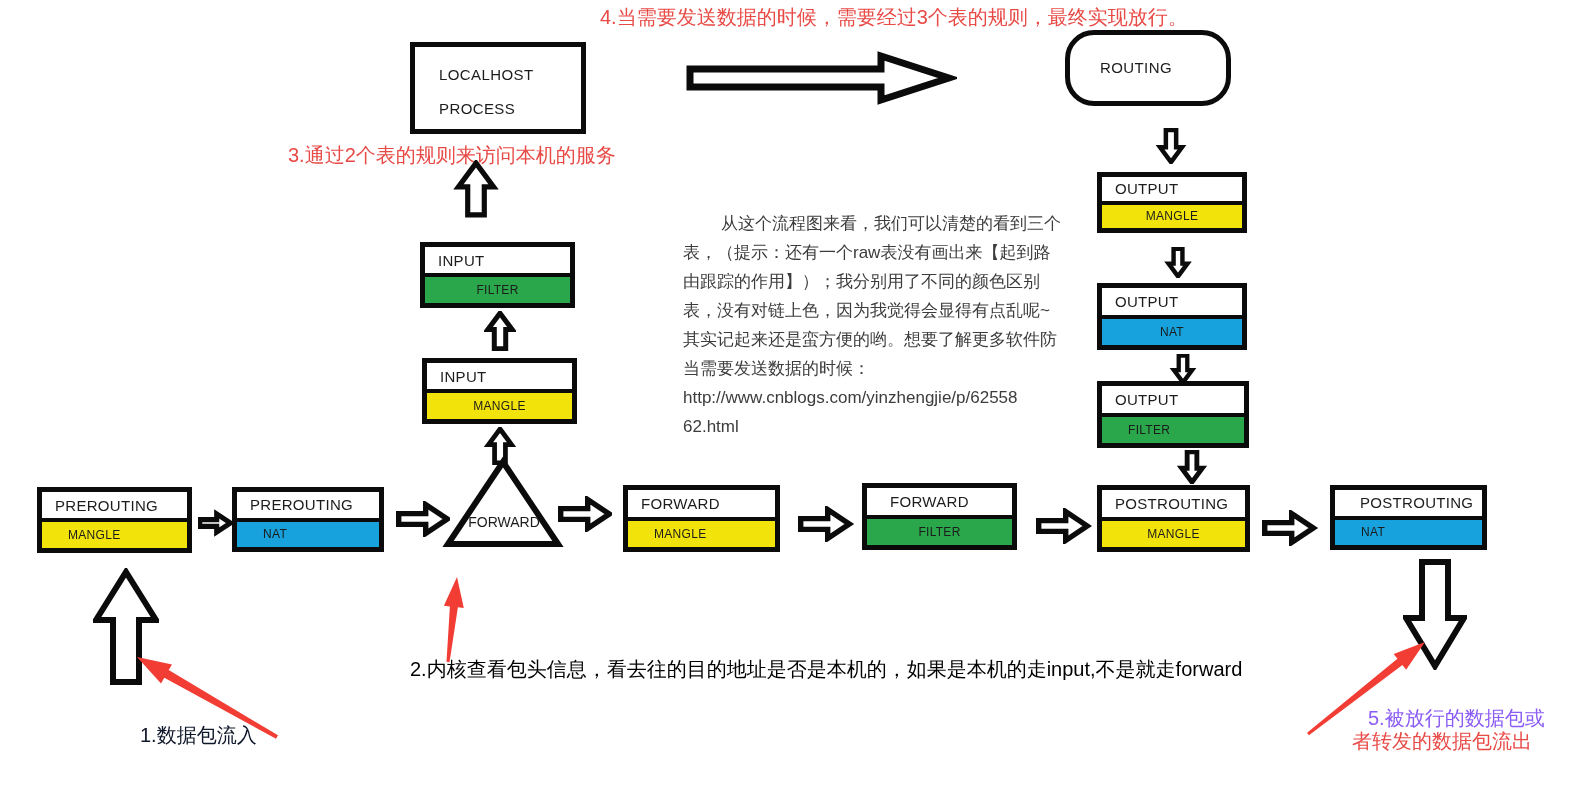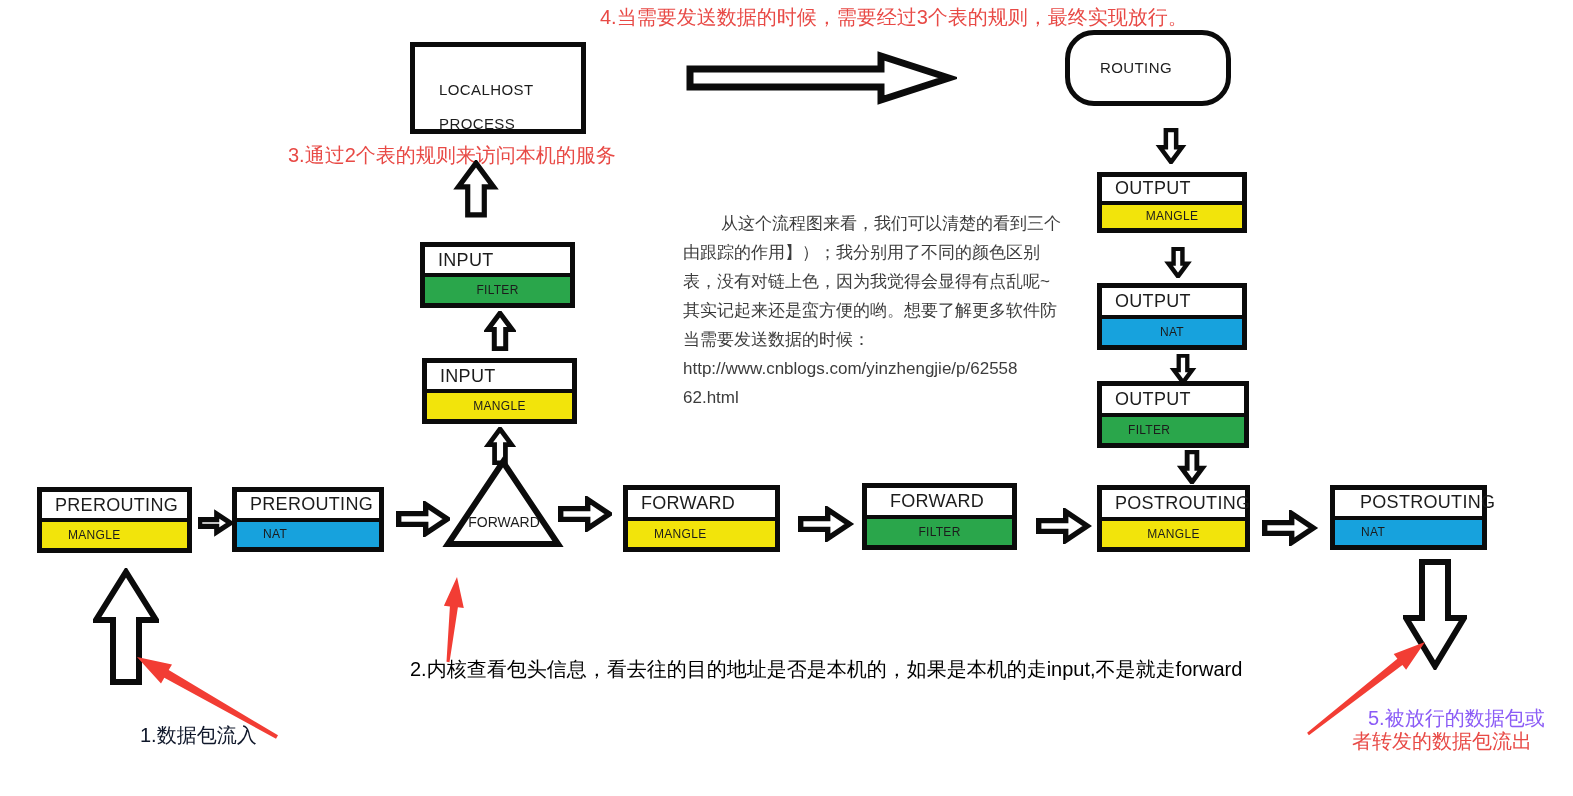--- a/index.html
+++ b/index.html
@@ -8,21 +8,21 @@
     font-family:"Liberation Sans","DejaVu Sans",sans-serif;overflow:hidden;
   }
   .abs{position:absolute;}
   
   .chainbox{
     position:absolute;box-sizing:border-box;border:5px solid #0b0b0b;
     background:#fff;display:flex;flex-direction:column;
   }
   .chain-name{
     flex:1;display:flex;align-items:center;padding-left:13px;
-    font-size:18px;color:#1c1c1c;background:#fff;letter-spacing:.3px;
+    font-size:15px;color:#1c1c1c;background:#fff;letter-spacing:.3px;
   }
   .table-name{
     flex:1;display:flex;align-items:center;border-top:4px solid #0b0b0b;
     font-size:12px;color:#1c1c1c;letter-spacing:.3px;
   }
   .table-name.pad{padding-left:26px;}
   .table-name.ctr{justify-content:center;}
   
   .plainbox{
     position:absolute;box-sizing:border-box;border:5px solid #0b0b0b;background:#fff;
@@ -33,41 +33,42 @@
   .tri-label{position:absolute;font-size:14px;color:#1c1c1c;text-align:center;}
   svg{display:block;}
 </style>
 </head>
 <body>
 
 <div id="stage">
 
   <div class="note" style="left: 600px; top: 4px; color: rgb(232, 74, 70);">4.当需要发送数据的时候，需要经过3个表的规则，最终实现放行。</div>
 
-  <div class="plainbox" style="left:410px;top:42px;width:176px;height:92px;padding:27px 0 0 24px;">
+  <div class="plainbox" style="left:410px;top:42px;width:176px;height:92px;padding:12px 0 0 24px;">
     <div style="line-height:32px;">LOCALHOST</div>
     <div style="line-height:36px;">PROCESS</div>
   </div>
 
   <svg class="abs" style="left:685px;top:50px;" width="272" height="56" viewBox="0 0 272 56">
     <polygon points="5,19 196,19 196,6 264,28 196,50 196,37 5,37" fill="#fff" stroke="#0b0b0b" stroke-width="7"></polygon>
   </svg>
 
   <div class="plainbox" style="left:1065px;top:30px;width:166px;height:76px;padding:24px 0 0 30px;border-radius:29px;">
     <span>ROUTING</span>
   </div>
 
   <div class="note" style="left: 288px; top: 142px; color: rgb(232, 74, 70);">3.通过2个表的规则来访问本机的服务</div>
 
   <svg class="abs" style="left:452px;top:160px;" width="48" height="58" viewBox="0 0 40 56">
     <polygon points="20,3 37,26 28,26 28,53 12,53 12,26 3,26" fill="#fff" stroke="#0b0b0b" stroke-width="5"></polygon>
   </svg>
 
   <div class="abs" style="left: 683px; top: 186px; color: rgb(60, 60, 60);">
     <div class="para-line" style="padding-left:38px;margin-top:23px;">从这个流程图来看，我们可以清楚的看到三个</div>
+    <div class="para-line">表，（提示：还有一个raw表没有画出来【起到路</div>
     <div class="para-line">由跟踪的作用】）；我分别用了不同的颜色区别</div>
     <div class="para-line">表，没有对链上色，因为我觉得会显得有点乱呢~</div>
     <div class="para-line">其实记起来还是蛮方便的哟。想要了解更多软件防</div>
     <div class="para-line">当需要发送数据的时候：</div>
     <div class="para-line">http://www.cnblogs.com/yinzhengjie/p/62558</div>
     <div class="para-line">62.html</div>
   </div>
 
   <div class="chainbox" style="left:420px;top:242px;width:155px;height:66px;">
     <div class="chain-name">INPUT</div>

